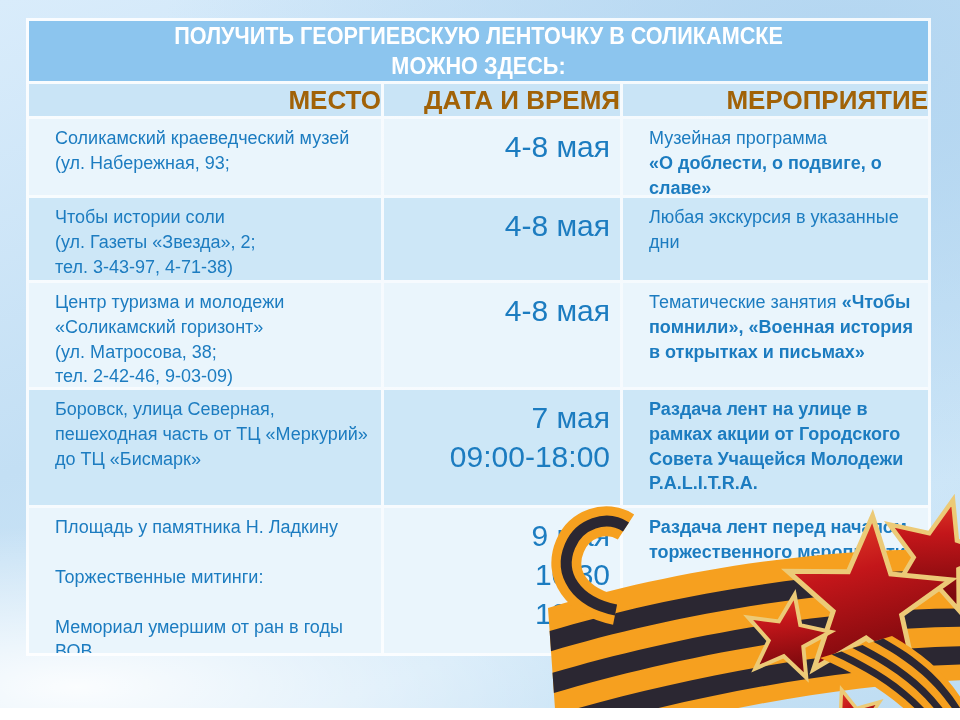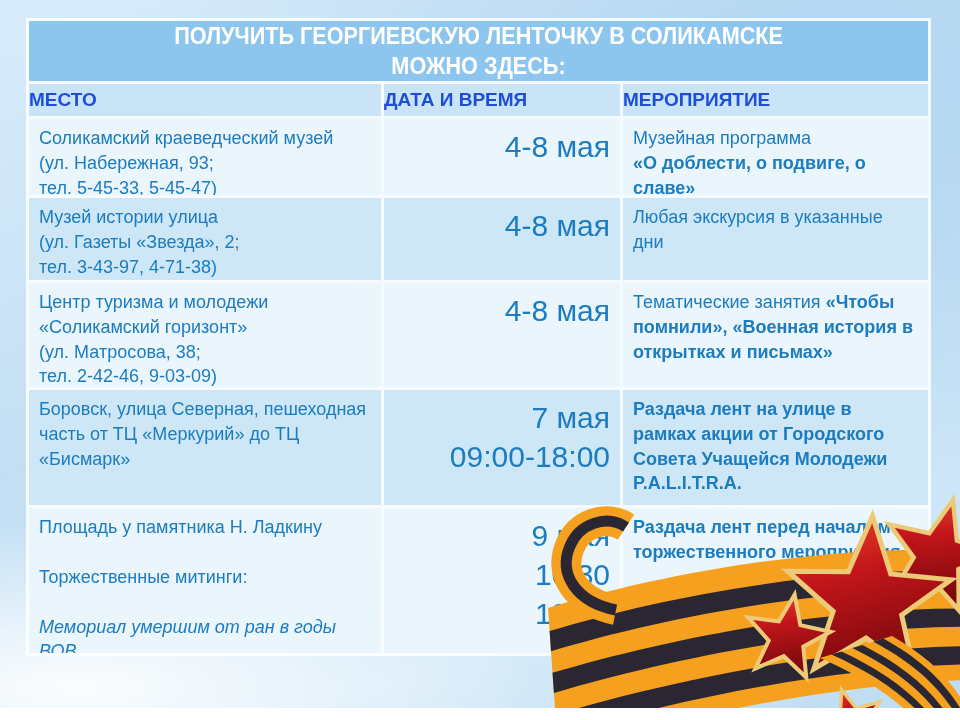--- a/index.html
+++ b/index.html
@@ -35,48 +35,48 @@
     font-weight: bold;
     font-size: 23px;
     line-height: 1.32;
     text-align: center;
     display: flex; flex-direction: column; justify-content: center;
   }
   .title-bar .tline { transform: scaleX(0.94); }
 
   .col-head {
     background: #c9e4f6;
-    color: #1d4ed8;
+    color: #a16207;
     font-weight: bold;
-    font-size: 19px;
-    text-align: left;
+    font-size: 26px;
+    text-align: right;
     line-height: 32px;
     transform: none;
   }
 
   .cell {
     color: #1c7cc0;
     font-size: 18px;
     line-height: 1.38;
     box-sizing: border-box;
-    padding: 7px 10px 6px 10px;
+    padding: 7px 10px 6px 26px;
     overflow: hidden;
   }
   .light { background: #eaf5fc; }
   .dark  { background: #cde7f7; }
 
   .date-cell {
     text-align: right;
     font-size: 30px;
     line-height: 1.3;
     padding-top: 8px;
   }
   .b { font-weight: bold; }
   .spaced { margin-bottom: 25px; }
-  .spaced:last-child { margin-bottom: 0; font-style: italic; }
+  .spaced:last-child { margin-bottom: 0; }
 
   .ribbon-svg {
     position: absolute;
     left: 520px; top: 490px;
     width: 440px; height: 230px;
     overflow: visible;
   }
 </style>
 </head>
 <body>
@@ -90,32 +90,31 @@
       <div class="tline">МОЖНО ЗДЕСЬ:</div>
     </div>
 
     <div class="col-head">МЕСТО</div>
     <div class="col-head">ДАТА И ВРЕМЯ</div>
     <div class="col-head">МЕРОПРИЯТИЕ</div>
 
     <div class="cell light">
       <div>Соликамский краеведческий музей</div>
       <div>(ул. Набережная, 93;</div>
-      <div>тел. 5-45-33, 5-45-47)</div>
     </div>
     <div class="cell light date-cell">
       <div>4-8 мая</div>
     </div>
     <div class="cell light">
       <div>Музейная программа</div>
       <div class="b">«О доблести, о подвиге, о славе»</div>
     </div>
 
     <div class="cell dark">
-      <div>Музей истории улица</div>
+      <div>Чтобы истории соли</div>
       <div>(ул. Газеты «Звезда», 2;</div>
       <div>тел. 3-43-97, 4-71-38)</div>
     </div>
     <div class="cell dark date-cell">
       <div>4-8 мая</div>
     </div>
     <div class="cell dark">
       <span>Любая экскурсия в указанные дни</span>
     </div>
 

